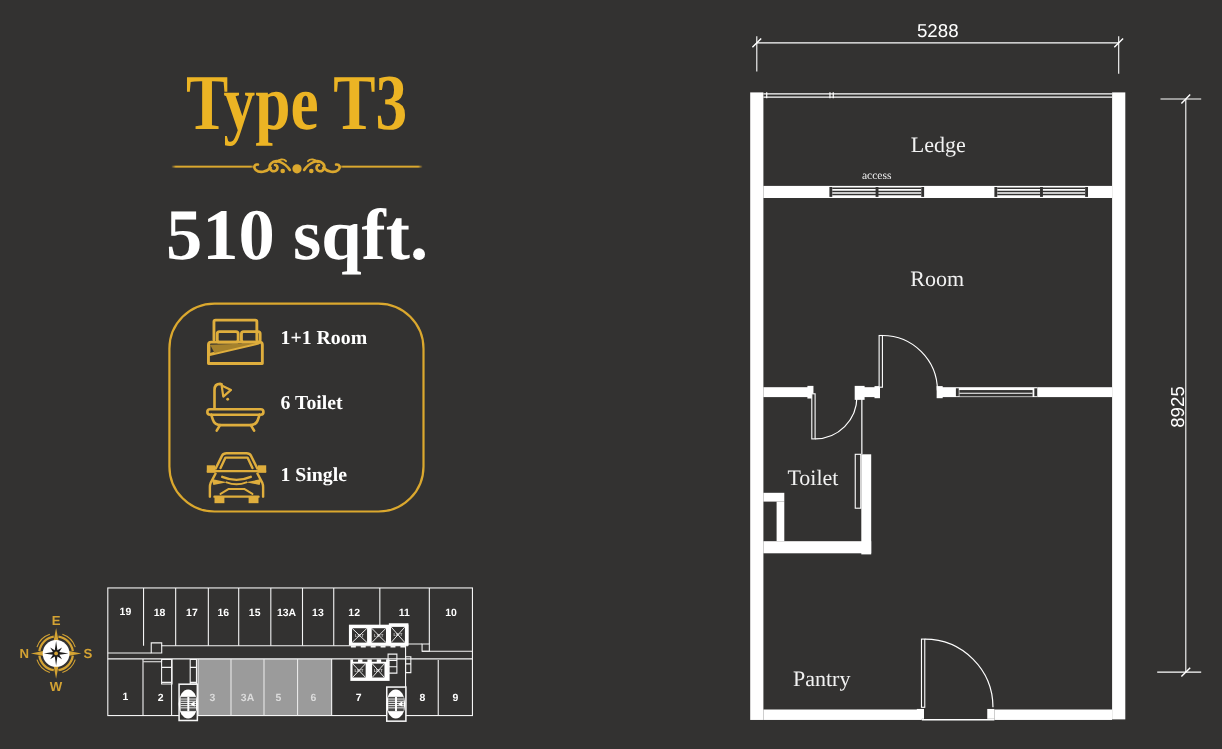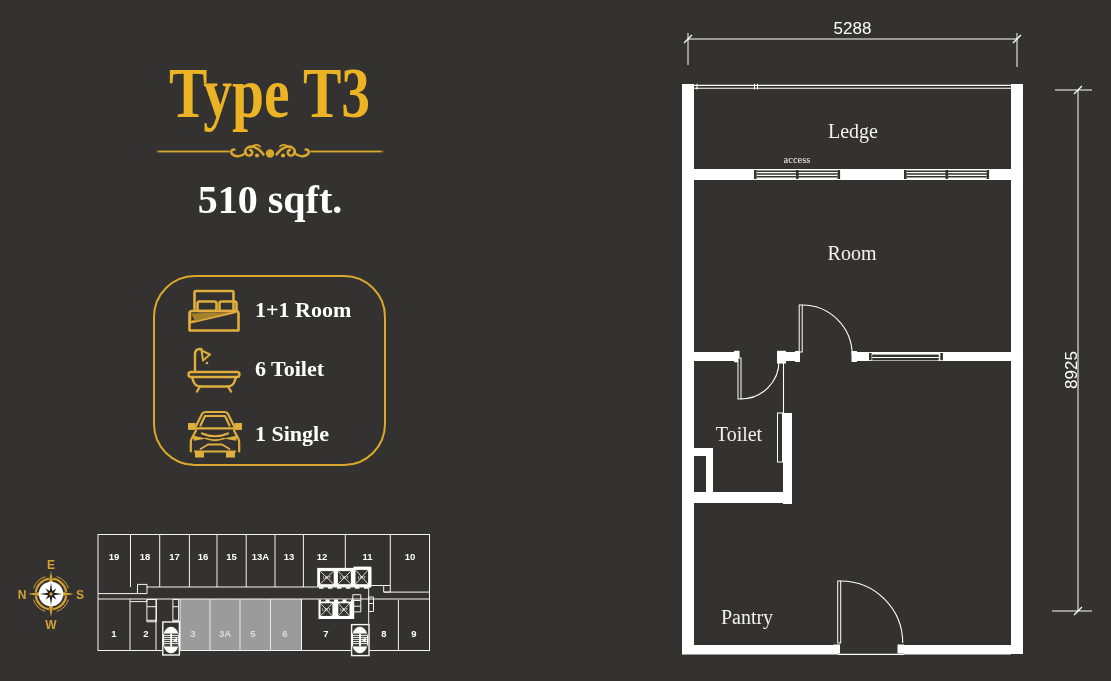--- a/index.html
+++ b/index.html
@@ -6,24 +6,24 @@
   *{-webkit-font-smoothing:antialiased;}
   #page{position:relative;width:1111px;height:681px;background:#333231;overflow:hidden;
         font-family:"Liberation Sans", sans-serif;}
   .abs{position:absolute;}
   .title{left:0;top:52px;width:540px;text-align:center;
          font-family:"Liberation Serif", serif;font-weight:bold;
          font-size:72px;color:#ECB424;letter-spacing:0px;
          transform:scaleX(0.8);transform-origin:268px 50%;}
   .area{left:0;top:176px;width:540px;text-align:center;
         font-family:"Liberation Serif", serif;font-weight:bold;
-        font-size:40px;color:#FFFFFF;}
+        font-size:66px;color:#FFFFFF;}
   .ibox{left:153px;top:275px;width:229px;height:187px;border:2px solid #DBA82E;border-radius:42px;}
   .lab{position:absolute;left:100px;font-family:"Liberation Serif", serif;font-weight:bold;
-       font-size:22px;color:#FFFFFF;white-space:nowrap;}
+       font-size:18px;color:#FFFFFF;white-space:nowrap;}
 </style>
 </head>
 <body>
 <div id="page">
 
   <div class="abs title">Type T3</div>
 
   <svg class="abs" style="left:150px;top:136px;" width="240" height="32" viewBox="0 0 240 32">
     <defs>
       <linearGradient id="gl" x1="0" y1="0" x2="1" y2="0">

